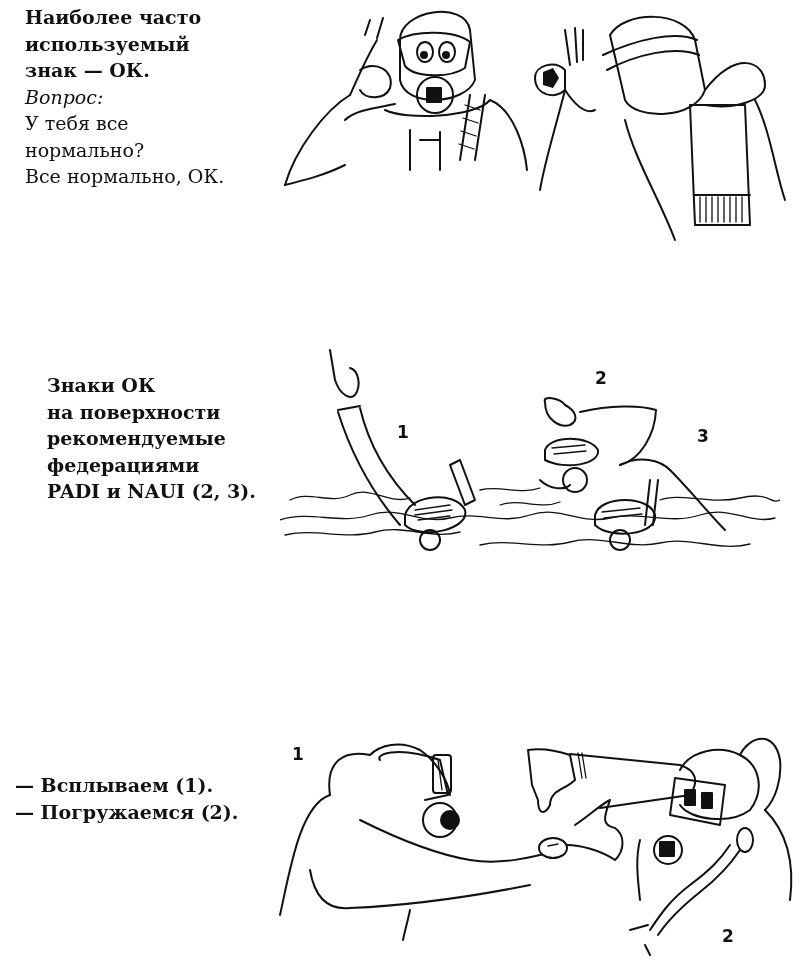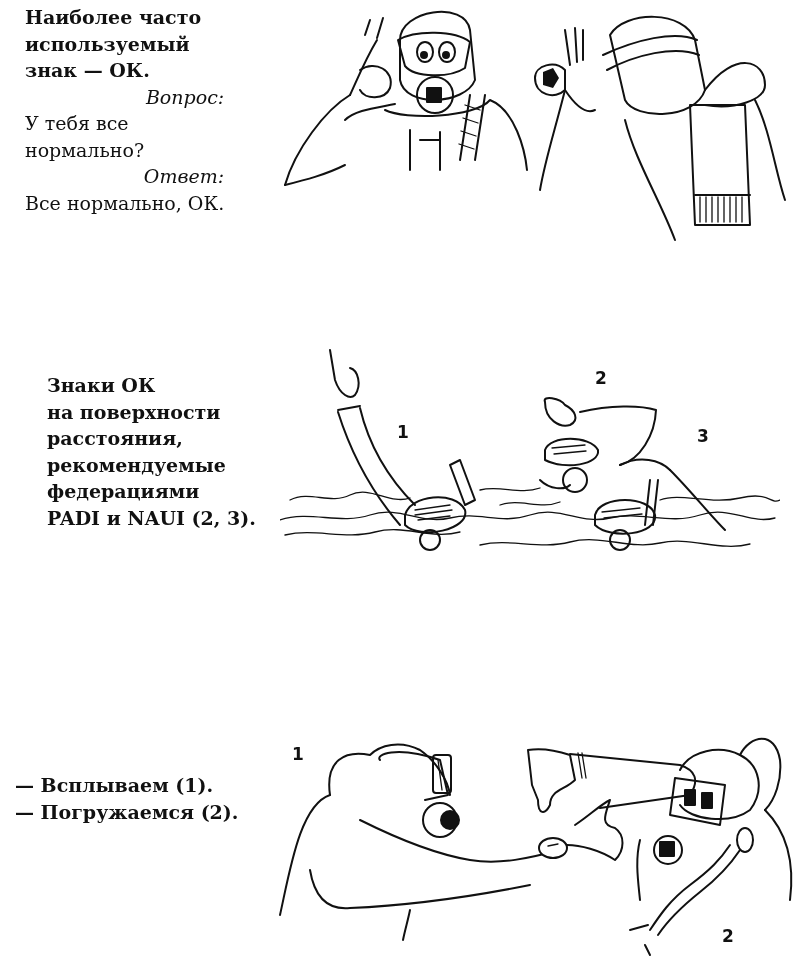--- a/index.html
+++ b/index.html
@@ -1,40 +1,39 @@
 <!DOCTYPE html>
 <html><head>
 <meta charset="utf-8">
 <style>
   html, body { margin: 0; padding: 0; background: #ffffff; }
   body { width: 800px; height: 963px; position: relative; overflow: hidden; font-family: "DejaVu Serif", "Liberation Serif", serif; color: #111; }
   .block { position: absolute; }
   .text-col { font-size: 19px; line-height: 26.5px; }
   .bold { font-weight: bold; }
-  .italic { font-style: italic; text-align: right; }
+  .italic { font-style: italic; }
   .line { display: block; white-space: nowrap; }
   .fig { position: absolute; }
   .fig svg { display: block; }
   .num { position: absolute; font-family: "DejaVu Sans", "Liberation Sans", sans-serif; font-weight: bold; font-size: 17px; color: #111; }
   svg path, svg ellipse, svg circle, svg rect, svg line, svg polyline { stroke: #111; stroke-width: 2; fill: none; stroke-linecap: round; stroke-linejoin: round; }
   svg .fill { fill: #111; }
   svg .white { fill: #fff; }
   svg .thin { stroke-width: 1.3; }
 </style>
 </head>
 <body>
 
 <div class="block text-col" style="left:25px; top:4px;">
   <span class="line bold">Наиболее часто</span>
   <span class="line bold">используемый</span>
   <span class="line bold">знак — ОК.</span>
   <span class="line italic">Вопрос:</span>
   <span class="line">У тебя все</span>
   <span class="line">нормально?</span>
-  <span class="line italic">Ответ:</span>
   <span class="line">Все нормально, ОК.</span>
 </div>
 
 <div class="fig" style="left:265px; top:0px;">
   <svg width="530" height="250" viewBox="0 0 530 250">
 
     <path d="M20 185 C 30 150, 60 110, 85 95"></path>
     <path d="M20 185 C 40 180, 60 175, 80 165"></path>
     <path d="M85 95 C 92 80, 100 60, 112 40"></path>
     <path d="M100 35 L 105 20 M 112 38 L 118 18"></path>
@@ -71,21 +70,20 @@
     <path d="M430 195 L 485 195"></path>
     <path d="M435 197 L 435 222 M 441 197 L 441 222 M 447 197 L 447 222 M 453 197 L 453 222 M 459 197 L 459 222 M 465 197 L 465 222 M 471 197 L 471 222 M 477 197 L 477 222" class="thin"></path>
     <path d="M360 120 C 370 160, 395 200, 410 240"></path>
     <path d="M490 100 C 505 130, 510 170, 520 200"></path>
   </svg>
 </div>
 
 <div class="block text-col bold" style="left:15px; top:372px; line-height:26.5px;margin-left:32px;">
   <span class="line">Знаки ОК</span>
   <span class="line">на поверхности</span>
-  <span class="line">расстояния,</span>
   <span class="line">рекомендуемые</span>
   <span class="line">федерациями</span>
   <span class="line">PADI и NAUI (2, 3).</span>
 </div>
 
 <div class="fig" style="left:280px; top:340px;">
   <svg width="500" height="220" viewBox="0 0 500 220">
 
     <path d="M50 10 L 55 40 C 60 55, 70 60, 75 55 C 82 45, 78 30, 70 28"></path>
     <path d="M58 70 L 80 66"></path>

